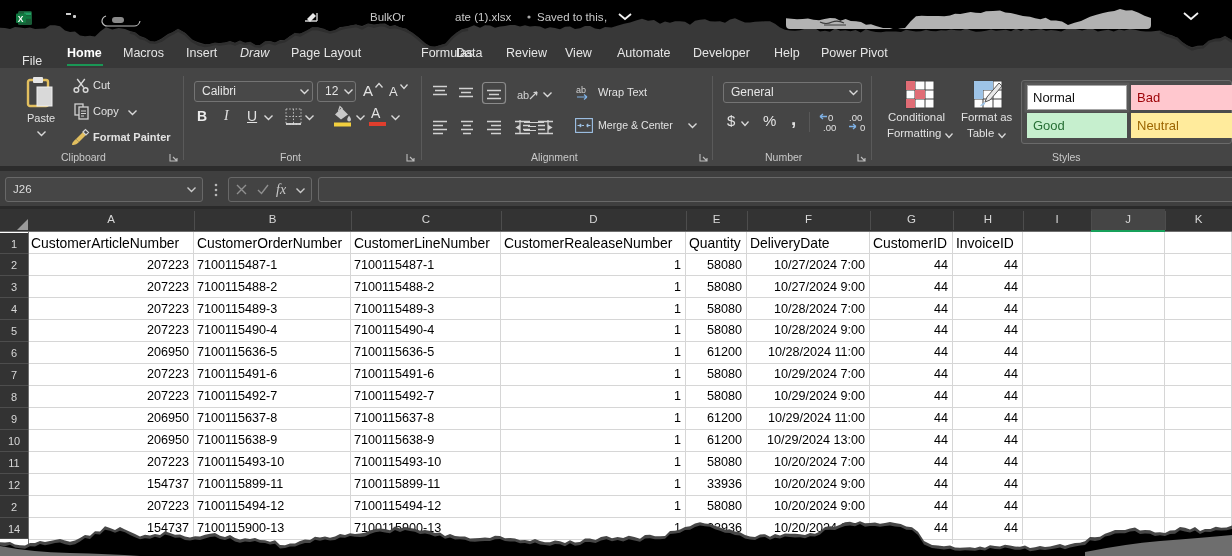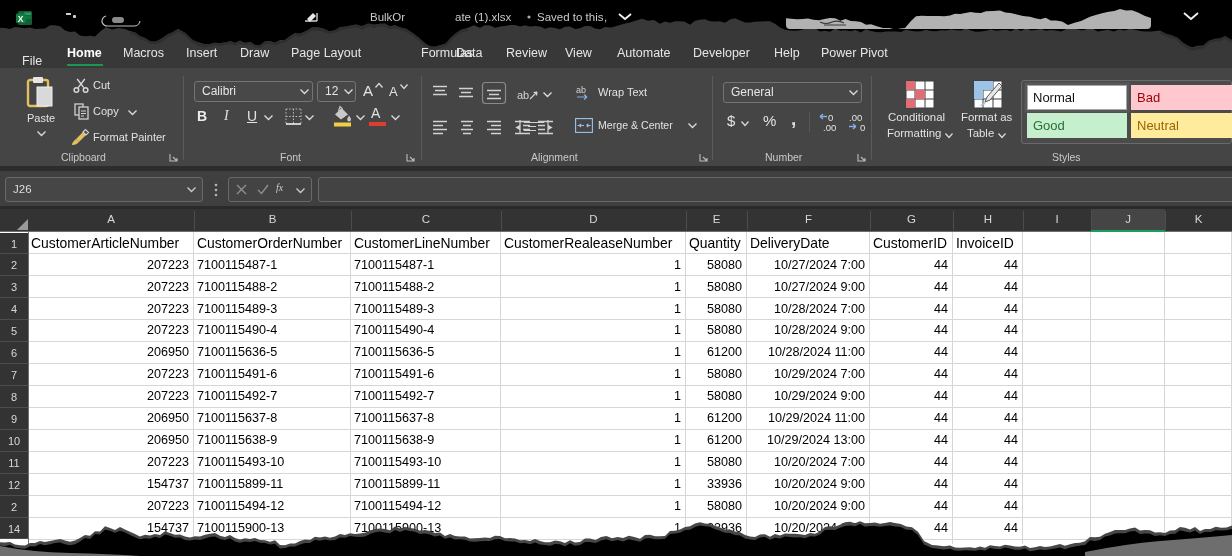--- a/index.html
+++ b/index.html
@@ -48,21 +48,21 @@
 <div class="abs" id="fbar"></div>
 <div class="abs" id="seam2"></div>
 <div class="abs" id="headers"></div>
 <div class="abs" id="grid"></div>
 
 <span class="tab" style="left:22px;margin-top:8px;">File</span>
 <span class="tab home" style="left:67px;">Home</span>
 <div class="abs" id="homeline"></div>
 <span class="tab" style="left:123px;">Macros</span>
 <span class="tab" style="left:186px;">Insert</span>
-<span class="tab" style="left:240px;">Draw</span>
+<span class="tab" style="left:240px;font-style:italic;">Draw</span>
 <span class="tab" style="left:291px;">Page Layout</span>
 <span class="tab" style="left:385px;margin-left:36px;">Formulas</span>
 <span class="tab" style="left:456px;">Data</span>
 <span class="tab" style="left:506px;">Review</span>
 <span class="tab" style="left:565px;">View</span>
 <span class="tab" style="left:617px;">Automate</span>
 <span class="tab" style="left:693px;">Developer</span>
 <span class="tab" style="left:774px;">Help</span>
 <span class="tab" style="left:821px;">Power Pivot</span>
 
@@ -94,21 +94,21 @@
 </svg>
 <span class="btnlabel" style="left:93px;top:105px;">Copy</span>
 <svg class="abs" style="left:128px;top:110px;" width="9" height="6">
     <path d="M0.5 0.5 L4.5 4.5 L8.5 0.5" stroke="#d9d9d9" stroke-width="1.4" fill="none"></path>
   </svg>
 <svg class="abs" style="left:71px;top:128px;" width="19" height="18" viewBox="0 0 19 18">
  <path d="M1 17 c0 -3 2 -4 4 -6 l3 3 c-2 2 -3 3 -7 3 Z" fill="#e2bf5f"></path>
  <path d="M5 11 L12 4 l3 3 L8 14 Z" fill="#e2bf5f"></path>
  <path d="M12 4 l2.5 -2.5 l3 3 L15 7 Z" fill="none" stroke="#d2d2d2" stroke-width="1.2"></path>
 </svg>
-<span class="btnlabel" style="left:93px;top:131px;">Format Painter</span>
+<span class="btnlabel" style="left:93px;top:131px;font-weight:bold;">Format Painter</span>
 <span class="glabel" style="left:61px;">Clipboard</span>
 <svg class="launch" style="left:169px;">
     <path d="M1 1 v7 h7 M4 4 l4 4 M8 5 v3 h-3" stroke="#bdbdbd" stroke-width="1.1" fill="none"></path>
   </svg>
 
 <div class="combo" style="left:194px;top:81px;width:119px;height:21px;">Calibri</div>
 <svg class="abs" style="left:300px;top:89px;" width="9" height="6">
     <path d="M0.5 0.5 L4.5 4.5 L8.5 0.5" stroke="#d9d9d9" stroke-width="1.4" fill="none"></path>
   </svg>
 <div class="combo" style="left:317px;top:81px;width:39px;height:21px;">12</div>
@@ -280,21 +280,21 @@
     <circle cx="2" cy="7" r="1.3" fill="#b5b5b5"></circle>
     <circle cx="2" cy="12" r="1.3" fill="#b5b5b5"></circle>
   </svg>
 <div class="fbox" style="left:228px;top:177px;width:84px;height:25px;background:#434343;"></div>
 <svg class="abs" style="left:236px;top:184px;" width="11" height="11">
     <path d="M1 1 L10 10 M10 1 L1 10" stroke="#8f8f8f" stroke-width="1.4"></path>
   </svg>
 <svg class="abs" style="left:257px;top:184px;" width="12" height="11">
     <path d="M1 6 L4.5 9.5 L11 1" stroke="#8f8f8f" stroke-width="1.4" fill="none"></path>
   </svg>
-<span class="abs" style="left:276px;top:182px;font-size:10px;font-style:italic;font-family:'Liberation Serif',serif;color:#c9c9c9;"><i>f</i>x</span>
+<span class="abs" style="left:276px;top:182px;font-size:14px;font-style:italic;font-family:'Liberation Serif',serif;color:#c9c9c9;"><i>f</i>x</span>
 <svg class="abs" style="left:296px;top:188px;" width="9" height="6">
     <path d="M0.5 0.5 L4.5 4.5 L8.5 0.5" stroke="#c9c9c9" stroke-width="1.4" fill="none"></path>
   </svg>
 <div class="fbox" style="left:318px;top:177px;width:920px;height:25px;background:#434343;border-radius:3px 0 0 3px;"></div>
 
 <div class="abs" style="left:1091px;top:209px;width:74px;height:23px;background:#454545;"></div>
 <span class="colh" style="left:28px;width:166px;">A</span>
 <span class="colh" style="left:194px;width:157px;">B</span>
 <span class="colh" style="left:351px;width:150px;">C</span>
 <span class="colh" style="left:501px;width:185px;">D</span>

